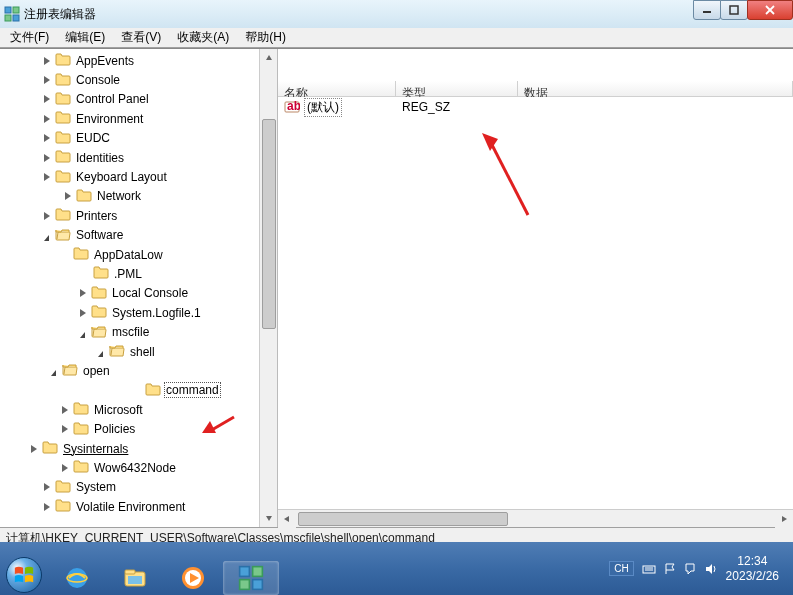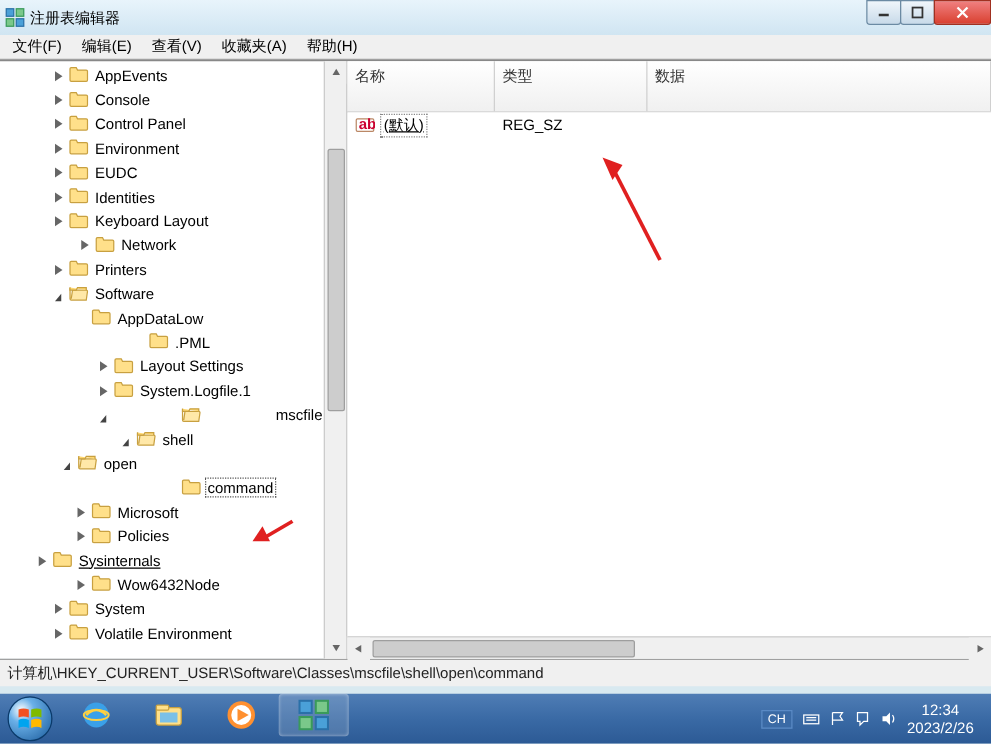--- a/index.html
+++ b/index.html
@@ -26,36 +26,36 @@
 .tree-vscroll .thumb { position: absolute; left: 2px; width: 14px; background: #cdcdcd; border: 1px solid #9e9e9e; border-radius: 2px; }
 .tree-vscroll .arrow { position: absolute; left: 0; width: 18px; height: 18px; background: #f0f0f0; display: flex; align-items: center; justify-content: center; }
 .tree .row { display: flex; align-items: center; height: 19.4px; white-space: nowrap; padding-left: 0; }
 .tree .toggle { width: 13px; height: 13px; display: inline-flex; align-items: center; justify-content: center; margin-right: 2px; cursor: pointer; flex-shrink: 0; }
 .tree .toggle.empty { visibility: hidden; }
 .tree .folder { width: 16px; height: 14px; margin-right: 3px; flex-shrink: 0; }
 .tree .label { padding: 0 2px; }
 .tree .label.selected { background: transparent; border: 1px dotted #555; padding: 0 1px; }
 
 .list-pane { flex: 1; height: 100%; display: flex; flex-direction: column; position: relative; }
-.list-header { height: 41px; border-bottom: 1px solid #d0d0d0; display: flex; background: linear-gradient(to bottom, #fff, #f0f0f0); }
+.list-header { height: 16px; border-bottom: 1px solid #d0d0d0; display: flex; background: linear-gradient(to bottom, #fff, #f0f0f0); margin-top: 32px; }
 .list-header .col { border-right: 1px solid #d0d0d0; padding: 4px 6px; color: #333; }
 .list-body { flex: 1; background: #fff; position: relative; overflow: hidden; }
 .list-row { display: flex; align-items: center; height: 20px; padding: 0 2px; }
 .list-row .cell { padding: 0 4px; display: flex; align-items: center; gap: 4px; }
 .val-icon { width: 16px; height: 16px; }
-.default-name { border: 1px dotted #888; padding: 0 2px; text-decoration: underline; }
+.default-name { border: 1px dotted #888; padding: 0 2px; }
 .list-hscroll { height: 18px; background: #f0f0f0; border-top: 1px solid #ccc; position: relative; }
 .list-hscroll .thumb { position: absolute; top: 2px; height: 14px; background: #cdcdcd; border: 1px solid #9e9e9e; border-radius: 2px; }
 .list-hscroll .arrow { position: absolute; top: 0; width: 18px; height: 18px; background: #f0f0f0; display: flex; align-items: center; justify-content: center; }
 
 
 .statusbar { height: 22px; background: #f0f0f0; border-top: 1px solid #a0a0a0; display: flex; align-items: center; padding: 0 6px; color: #222; }
 
 
-.taskbar { position: absolute; bottom: 0; left: 0; right: 0; height: 40px; background: linear-gradient(to bottom, #4f7db5 0%, #3a6aa5 50%, #2c5a95 100%); display: flex; align-items: flex-start; }
+.taskbar { position: absolute; bottom: 0; left: 0; right: 0; height: 53px; background: linear-gradient(to bottom, #4f7db5 0%, #3a6aa5 50%, #2c5a95 100%); display: flex; align-items: flex-end; }
 .start-btn { width: 48px; height: 40px; display: flex; align-items: center; justify-content: center; }
 .orb { width: 36px; height: 36px; border-radius: 50%; background: radial-gradient(circle at 30% 30%, #fff, #6ab0e8 30%, #1a5a9a); border: 1px solid #0a3a6a; position: relative; overflow: hidden; }
 .orb .flag { position: absolute; inset: 6px; }
 .task-item { width: 56px; height: 34px; margin: 0 1px; display: flex; align-items: center; justify-content: center; border-radius: 3px; }
 .task-item.active { background: rgba(255,255,255,0.15); box-shadow: inset 0 0 3px rgba(255,255,255,0.5); }
 .tray { margin-left: auto; display: flex; align-items: center; height: 100%; padding-right: 8px; gap: 8px; color: #fff; }
 .clock { text-align: center; line-height: 1.2; font-size: 11px; padding-right: 6px; }
 .lang { background: #3a6aa5; border: 1px solid #5a8ac5; padding: 1px 4px; font-size: 10px; }
 
 
@@ -200,46 +200,46 @@
             </svg></span>
           <span class="label">Software</span>
         </div>
         <div class="row" style="padding-left: 58px;">
           <span class="toggle empty"></span>
           <span><svg class="folder" viewBox="0 0 16 14">
               <path d="M1 3 L1 12 Q1 13 2 13 L14 13 Q15 13 15 12 L15 5 Q15 4 14 4 L7 4 L6 2 L2 2 Q1 2 1 3 Z" fill="#ffe08a" stroke="#c8a040"></path>
             </svg></span>
           <span class="label">AppDataLow</span>
         </div>
-        <div class="row" style="padding-left: 104px; align-items: center;">
+        <div class="row" style="padding-left: 78px; align-items: center;">
           <span class="toggle empty"></span>
           <span><svg class="folder" viewBox="0 0 16 14">
               <path d="M1 3 L1 12 Q1 13 2 13 L14 13 Q15 13 15 12 L15 5 Q15 4 14 4 L7 4 L6 2 L2 2 Q1 2 1 3 Z" fill="#ffe08a" stroke="#c8a040"></path>
             </svg></span>
           <span class="label">.PML</span>
         </div>
         <div class="row" style="padding-left: 76px;">
           <span class="toggle">
             <span class="tri-closed"></span>
           </span>
           <span><svg class="folder" viewBox="0 0 16 14">
               <path d="M1 3 L1 12 Q1 13 2 13 L14 13 Q15 13 15 12 L15 5 Q15 4 14 4 L7 4 L6 2 L2 2 Q1 2 1 3 Z" fill="#ffe08a" stroke="#c8a040"></path>
             </svg></span>
-          <span class="label">Layout Settings</span>
+          <span class="label">Local Console</span>
         </div>
         <div class="row" style="padding-left: 76px;">
           <span class="toggle">
             <span class="tri-closed"></span>
           </span>
           <span><svg class="folder" viewBox="0 0 16 14">
               <path d="M1 3 L1 12 Q1 13 2 13 L14 13 Q15 13 15 12 L15 5 Q15 4 14 4 L7 4 L6 2 L2 2 Q1 2 1 3 Z" fill="#ffe08a" stroke="#c8a040"></path>
             </svg></span>
           <span class="label">System.Logfile.1</span>
         </div>
-        <div class="row" style="padding-left: 76px; justify-content: space-between;">
+        <div class="row" style="padding-left: 76px;">
           <span class="toggle">
             <span class="tri-open"></span>
           </span>
           <span><svg class="folder" viewBox="0 0 16 14">
               <path d="M1 3 L1 12 Q1 13 2 13 L14 13 L15 6 Q15 5 14 5 L3 5 L2 12" fill="#ffe8a8" stroke="#c8a040"></path>
               <path d="M1 3 L1 5 L6 5 L7 3 L14 3 L14 5" fill="#ffd870" stroke="#c8a040"></path>
             </svg></span>
           <span class="label">mscfile</span>
         </div>
         <div class="row" style="padding-left: 94px;">

